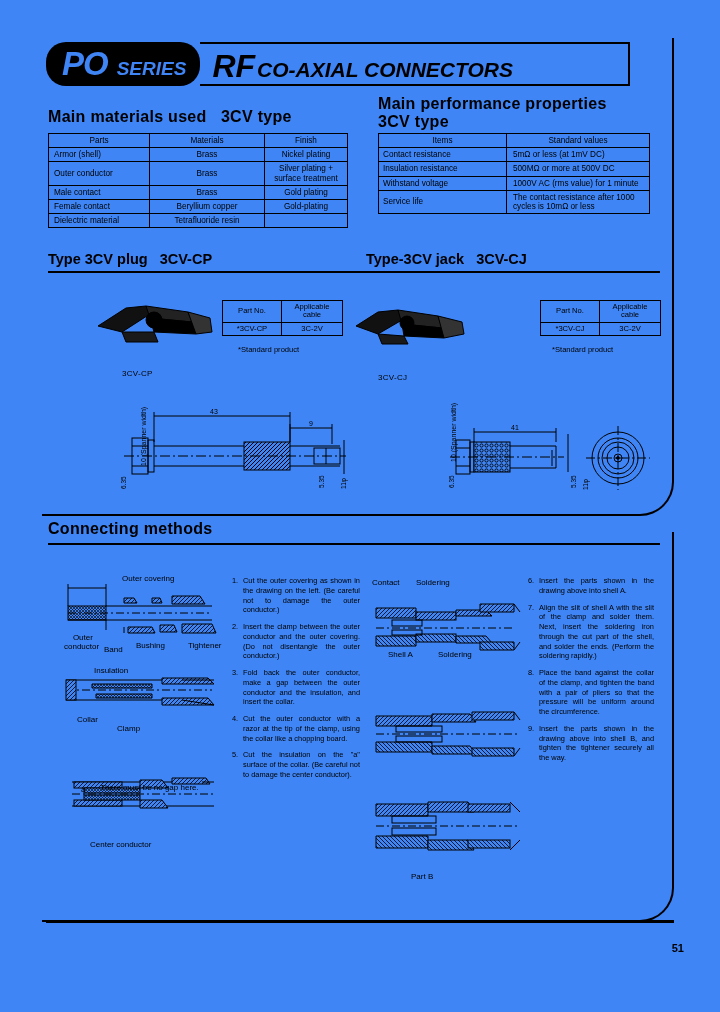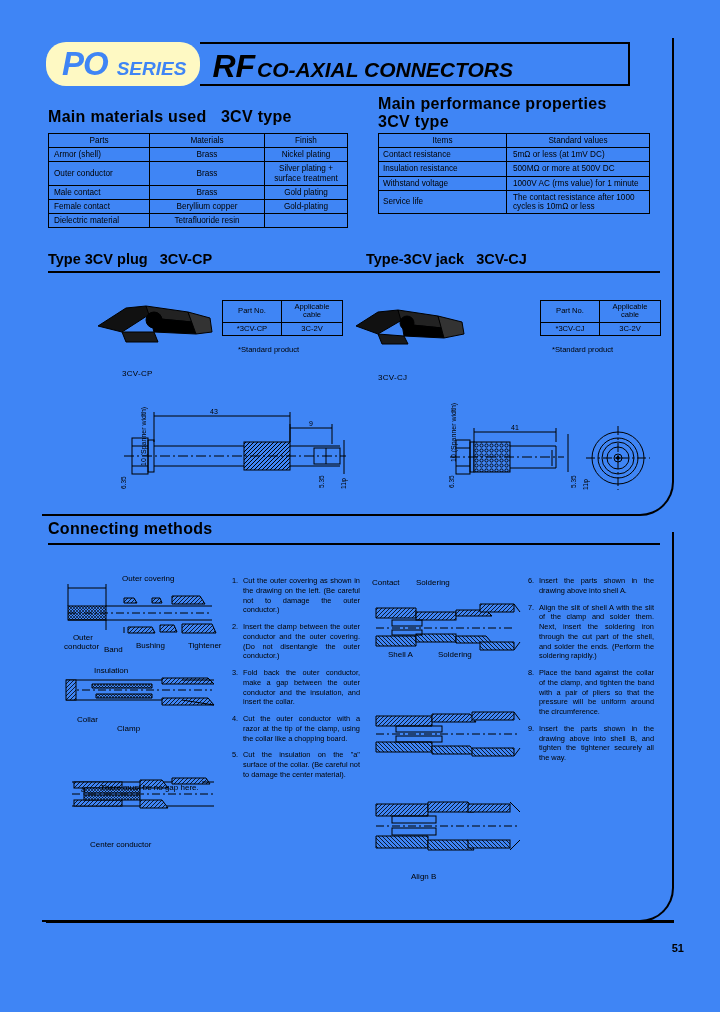--- a/index.html
+++ b/index.html
@@ -26,21 +26,21 @@
     border:2px solid #000;border-left:none;border-top:none;
     border-radius:0 0 34px 0;
     box-sizing:border-box;
     pointer-events:none;
   }
   .rule{position:absolute;background:#000;}
 
   
   .banner{position:absolute;left:46px;top:42px;height:44px;display:flex;align-items:stretch;}
   .banner-black{
-    background:#fef9c3;color:#3f85f5;
+    background:#000000;color:#3f85f5;
     padding:0 14px 16px 16px;
     display:flex;align-items:baseline;
     font-style:italic;font-weight:bold;
     letter-spacing:-1px;
     border-radius:20px;
   }
   .banner-black .po{font-size:33px;line-height:44px;}
   .banner-black .series{font-size:19px;line-height:44px;margin-left:9px;letter-spacing:0px;}
   .banner-blue{
     border:2px solid #000;border-left:none;
@@ -478,42 +478,42 @@
       <rect x="20" y="30" width="44" height="7"></rect>
       <line x1="138" y1="4" x2="148" y2="14"></line>
       <line x1="138" y1="52" x2="148" y2="42"></line>
     </g>
   </svg>
 
   <div class="lbl" style="left:372px;top:578px;">Contact</div>
   <div class="lbl" style="left:416px;top:578px;">Soldering</div>
   <div class="lbl" style="left:388px;top:650px;">Shell A</div>
   <div class="lbl" style="left:438px;top:650px;">Soldering</div>
-  <div class="lbl" style="left:411px;top:872px;">Align B</div>
+  <div class="lbl" style="left:411px;top:872px;">Part B</div>
 
   <div class="steps" style="left:232px;top:576px;width:128px;">
     <div class="step">
       <span class="num">1.</span>
       <span class="txt">Cut the outer covering as shown in the drawing on the left. (Be careful not to damage the outer conductor.)</span>
     </div>
     <div class="step">
       <span class="num">2.</span>
       <span class="txt">Insert the clamp between the outer conductor and the outer covering. (Do not disentangle the outer conductor.)</span>
     </div>
     <div class="step">
       <span class="num">3.</span>
       <span class="txt">Fold back the outer conductor, make a gap between the outer conductor and the insulation, and insert the collar.</span>
     </div>
     <div class="step">
       <span class="num">4.</span>
       <span class="txt">Cut the outer conductor with a razor at the tip of the clamp, using the collar like a chopping board.</span>
     </div>
     <div class="step">
       <span class="num">5.</span>
-      <span class="txt">Cut the insulation on the "a" surface of the collar. (Be careful not to damage the center material).</span>
+      <span class="txt">Cut the insulation on the "a" surface of the collar. (Be careful not to damage the center conductor).</span>
     </div>
   </div>
 
   <div class="steps" style="left:528px;top:576px;width:126px;">
     <div class="step">
       <span class="num">6.</span>
       <span class="txt">Insert the parts shown in the drawing above into shell A.</span>
     </div>
     <div class="step">
       <span class="num">7.</span>

